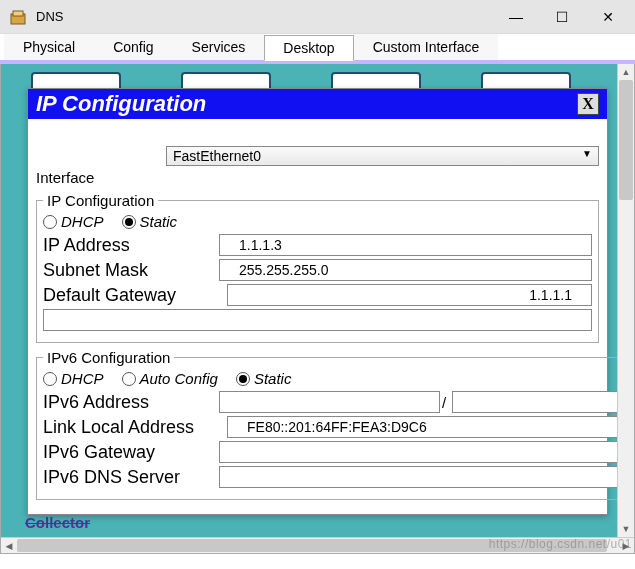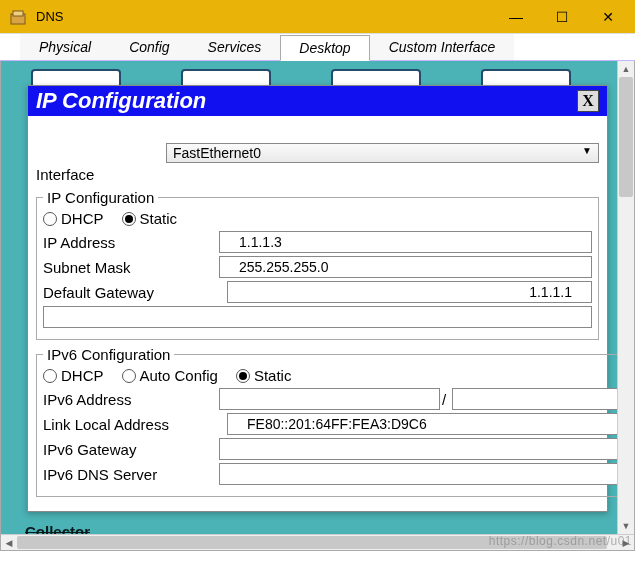--- a/index.html
+++ b/index.html
@@ -1,26 +1,26 @@
 <!DOCTYPE html>
 <html><head>
 <meta charset="utf-8">
 <style>
 * { box-sizing: border-box; margin: 0; padding: 0; font-family: "Segoe UI", Tahoma, sans-serif; }
 body { background: #fff; width: 635px; height: 569px; overflow: hidden; position: relative; }
 
 
-.titlebar { height: 34px; display: flex; align-items: center; padding: 0 4px; background: #eab308; border-bottom: 1px solid #ddd; }
+.titlebar { height: 34px; display: flex; align-items: center; padding: 0 4px; background: #e5e5e5; border-bottom: 1px solid #ddd; }
 .titlebar .app-icon { width: 18px; height: 18px; margin-left: 6px; margin-right: 8px; }
 .titlebar .title { font-size: 13px; flex: 0 0 auto; }
 .titlebar .spacer { flex: 1; }
 .win-btn { width: 46px; height: 32px; display: flex; align-items: center; justify-content: center; font-size: 14px; font-family: "Segoe UI Symbol", sans-serif; }
 
 
-.tabs { display: flex; border-bottom: 1px solid #c4b5fd; padding-left: 20px; background: #fff; font-style: italic; }
+.tabs { display: flex; border-bottom: 4px solid #c4b5fd; padding-left: 4px; background: #fff; }
 .tab { padding: 4px 18px; font-size: 14px; border: 1px solid transparent; border-bottom: none; background: #f7f7f7; margin-right: 0; cursor: pointer; }
 .tab.active { background: #fff; border: 1px solid #aaa; border-bottom: 1px solid #fff; position: relative; top: 1px; }
 
 
 .app-canvas { position: relative; background: #4bb2b5; height: 490px; border: 1px solid #aaa; border-top: none; overflow: hidden; }
 .bg-row { display: flex; gap: 60px; padding: 8px 30px; }
 .bg-tile { width: 90px; height: 34px; background: #fff; border: 2px solid #244b6a; border-radius: 4px; }
 
 .modal { position: absolute; top: 24px; left: 26px; right: 26px; background: #fff; border: 1px solid #888; box-shadow: 0 2px 6px rgba(0,0,0,0.25); }
 .modal-title { background: #1010f0; color: #fff; font-size: 22px; font-weight: bold; font-style: italic; padding: 2px 8px; display: flex; align-items: center; }
@@ -29,32 +29,32 @@
 
 .modal-body { padding: 4px 8px 8px; font-size: 15px; }
 .row { display: flex; align-items: center; margin: 2px 0; }
 .lbl { width: 130px; margin-top: 44px; }
 .select { flex: 1; border: 1px solid #888; background: linear-gradient(#fafafa,#e9e9e9); padding: 1px 6px; height: 20px; font-size: 14px; display: flex; align-items: flex-start; justify-content: space-between; }
 .select .arrow { font-size: 10px; }
 
 fieldset { border: 1px solid #aaa; margin: 6px 0; padding: 4px 6px 8px; }
 legend { font-size: 15px; padding: 0 4px; }
 
-.radio-row { display: flex; gap: 18px; align-items: center; margin-bottom: 4px; }
+.radio-row { display: flex; gap: 18px; align-items: center; margin-bottom: 4px; font-style: italic; }
 .radio { display: flex; align-items: center; gap: 4px; }
 .rcircle { width: 14px; height: 14px; border: 1px solid #555; border-radius: 50%; display: flex; align-items: center; justify-content: center; }
 .rcircle.sel::after { content:""; width: 8px; height: 8px; background:#000; border-radius:50%; }
 
 .frow { display:flex; align-items:center; margin:3px 0; }
-.flbl { width:176px; font-size:15px; }
+.flbl { width:176px; font-size:18px; }
 .finput { flex:1; border:1px solid #888; height:22px; padding:1px 19px; font-size:14px; background:#fff; }
 .finput.short { flex:0 0 44px; margin-left:4px; }
 .slash { padding: 0 2px; }
 
-.collector { position:absolute; left:24px; bottom:10px; font-size:15px; font-weight:bold; color:#000000; opacity:0.85; }
+.collector { position:absolute; left:24px; bottom:22px; font-size:15px; font-weight:bold; color:#4c1d95; opacity:0.85; }
 
 .scrollbar-v { position:absolute; right:0; top:0; bottom:16px; width:17px; background:#f0f0f0; border-left:1px solid #ccc; display:flex; flex-direction:column; }
 .scrollbar-h { position:absolute; left:0; right:0; bottom:0; height:16px; background:#f0f0f0; border-top:1px solid #ccc; display:flex; }
 .sbtn { width:16px; height:16px; display:flex; align-items:center; justify-content:center; font-size:9px; color:#666; background:#f0f0f0; }
 .strack { flex:1; position:relative; }
 .sthumb-v { position:absolute; left:1px; right:1px; top:0; height:120px; background:#c8c8c8; border-radius:2px; }
 .sthumb-h { position:absolute; top:1px; bottom:1px; left:0; width:590px; background:#c8c8c8; border-radius:2px; }
 
 .watermark { position:absolute; right:2px; bottom:2px; font-size:12px; color:rgba(120,120,120,0.55); letter-spacing:0.5px; }
 </style>

